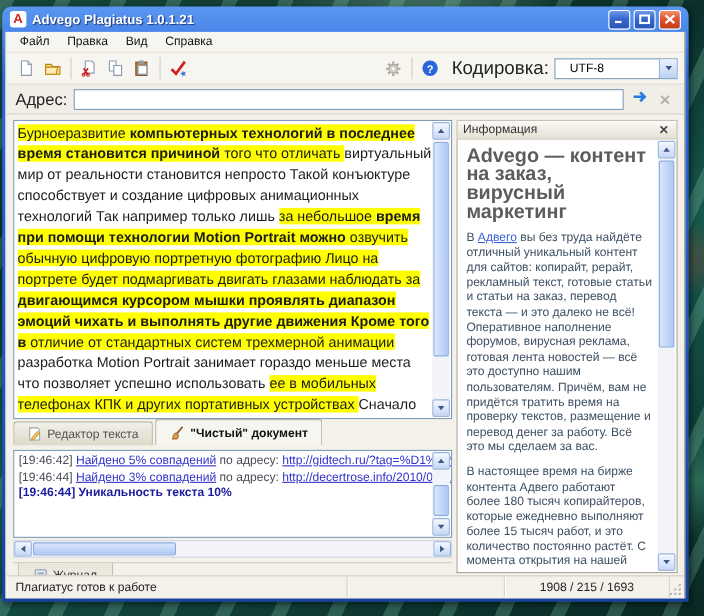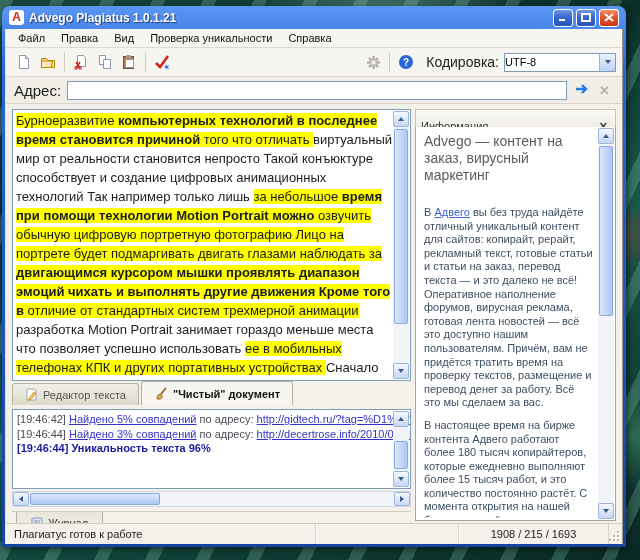--- a/index.html
+++ b/index.html
@@ -41,23 +41,23 @@
     border-bottom:1px solid #dedbce; font-size:11px; color:#111; padding-left:4px;}
   .menu-item{ padding:2px 8px; cursor:default; }
 
   
   .toolbar{ height:29px; display:flex; align-items:center; background:#f6f5f0;
     border-bottom:1px solid #d8d5c8; padding:0 6px; }
   .tbtn{ width:24px; height:24px; display:flex; align-items:center; justify-content:center;
     border:1px solid transparent; border-radius:2px; }
   .tsep{ width:1px; height:20px; background:#d0cdc0; margin:0 4px; }
   .toolbar-right{ margin-left:auto; display:flex; align-items:center; }
-  .enc-label{ font-size:14px; color:#222; margin:0 5px 0 8px;text-align:center; }
+  .enc-label{ font-size:17px; color:#222; margin:0 5px 0 8px;text-align:center; }
   .combo{ width:112px; height:19px; background:#fff; border:1px solid #7f9db9;
-    display:flex; align-items:center; font-size:11px; padding-left:0; }
+    display:flex; align-items:center; font-size:11px; padding-left:13px; }
   .combo-btn{ margin-left:auto; width:16px; height:17px;
     background:linear-gradient(180deg,#eaf1fd,#bcd2f4); border-left:1px solid #9ab4dd;
     display:flex; align-items:center; justify-content:center; }
   .tri-down{ width:0; height:0; border:3px solid transparent; border-top:4px solid #3a5a88; margin-top:3px;}
 
   
   .addressbar{ height:27px; display:flex; align-items:center; background:#f0eee6;
     border-bottom:1px solid #d8d5c8; padding:0 8px; }
   .addr-label{ font-size:15px; color:#222; margin-right:6px; }
   .addr-input{ flex:1; height:19px; background:#fff; border:1px solid #7f9db9;
@@ -115,26 +115,26 @@
     border:1px solid #88aade; border-radius:2px; background:linear-gradient(180deg,#dbe7fc,#aec8f3); }
 
   .journal-row{ position:absolute; top:402px; left:0; right:0; height:24px;
     border-top:1px solid #cfccc0; display:flex; align-items:flex-start;}
   .jtab{ display:flex; align-items:center; gap:5px; height:22px; padding:0 14px;
     border:1px solid #b5b2a4; border-top:none; border-radius:0 0 3px 3px;
     background:linear-gradient(180deg,#e8e5d9,#f2f0e9); font-size:11px; color:#333; margin-left:4px;}
 
   
   .info-header{ height:18px; display:flex; align-items:center; font-size:11px; color:#333;
-    background:linear-gradient(180deg,#fbfaf7,#e3e0d3); border:1px solid #c6c3b4; padding:16px 5px;}
+    background:linear-gradient(180deg,#fbfaf7,#e3e0d3); border:1px solid #c6c3b4; padding:0 5px;}
   .info-close{ margin-left:auto; font-size:11px; font-weight:bold; color:#444; padding:0 2px;}
   .info-body{ position:absolute; top:18px; left:0; right:0; bottom:0; background:#fff;
     border:1px solid #a9a697; border-top:none; overflow:hidden;}
   .info-content{ position:absolute; top:6px; left:8px; right:22px; bottom:2px; overflow:hidden; }
-  .info-heading{ font-size:14px; font-weight:normal; color:#5c5c5c; line-height:17px; margin-bottom:22px;}
+  .info-heading{ font-size:18px; font-weight:bold; color:#5c5c5c; line-height:17px; margin-bottom:9px;}
   .info-p{ font-size:11px; line-height:13.6px; color:#3d4f63; margin-bottom:9px; }
   .info-p .lnk{ color:#3b63d6; text-decoration:underline; cursor:pointer;}
 
   
   .statusbar{ position:absolute; left:0; right:0; bottom:0; height:21px; background:#f3f1ea;
     border-top:1px solid #cfccc0; display:flex; align-items:center; font-size:11px; color:#222;}
   .sb-panel{ height:100%; display:flex; align-items:center; padding:0 8px;
     border-right:1px solid #d8d5c8; box-shadow:inset 1px 0 0 #fff;}
   .sb-left{ width:310px; }
   .sb-mid{ flex:1; }
@@ -170,21 +170,20 @@
           </svg>
       </div>
     </div>
 
     <div class="client">
 
       <div class="menubar">
         <span class="menu-item">Файл</span>
         <span class="menu-item">Правка</span>
         <span class="menu-item">Вид</span>
-        <span class="menu-item">Проверка уникальности</span>
         <span class="menu-item">Справка</span>
       </div>
 
       <div class="toolbar">
         <div class="tbtn">
           <svg width="16" height="16">
               <path d="M3.5 1.5h6l3 3v10h-9z" fill="#fff" stroke="#8a99b0"></path>
               <path d="M9.5 1.5v3h3" fill="#dde6f5" stroke="#8a99b0"></path>
             </svg>
         </div>
@@ -291,21 +290,21 @@
                   <path d="M3 12c0-3 2-6 4-5s1 5-1 5z" fill="#d9a554" stroke="#a06a28"></path>
                 </svg>
               <span>"Чистый" документ</span>
             </div>
           </div>
 
           <div class="log">
             <div class="log-lines">
                 <div class="log-line"><span>[19:46:42] </span><span class="lnk">Найдено 5% совпадений</span><span> по адресу: </span><span class="lnk">http://gidtech.ru/?tag=%D1%84%D0%B</span></div>
                 <div class="log-line"><span>[19:46:44] </span><span class="lnk">Найдено 3% совпадений</span><span> по адресу: </span><span class="lnk">http://decertrose.info/2010/03/21/p</span></div>
-                <div class="log-line bold"><span>[19:46:44] Уникальность текста 96%</span></div>
+                <div class="log-line bold"><span>[19:46:44] Уникальность текста 10%</span></div>
               </div>
             <div class="vscroll">
               <div class="sb-btn up">
                   <i class="tri-up-s"></i>
                 </div>
               <div class="sb-thumb" style="bottom:18px; height:28px;"></div>
               <div class="sb-btn down">
                   <i class="tri-down-s"></i>
                 </div>
             </div>

